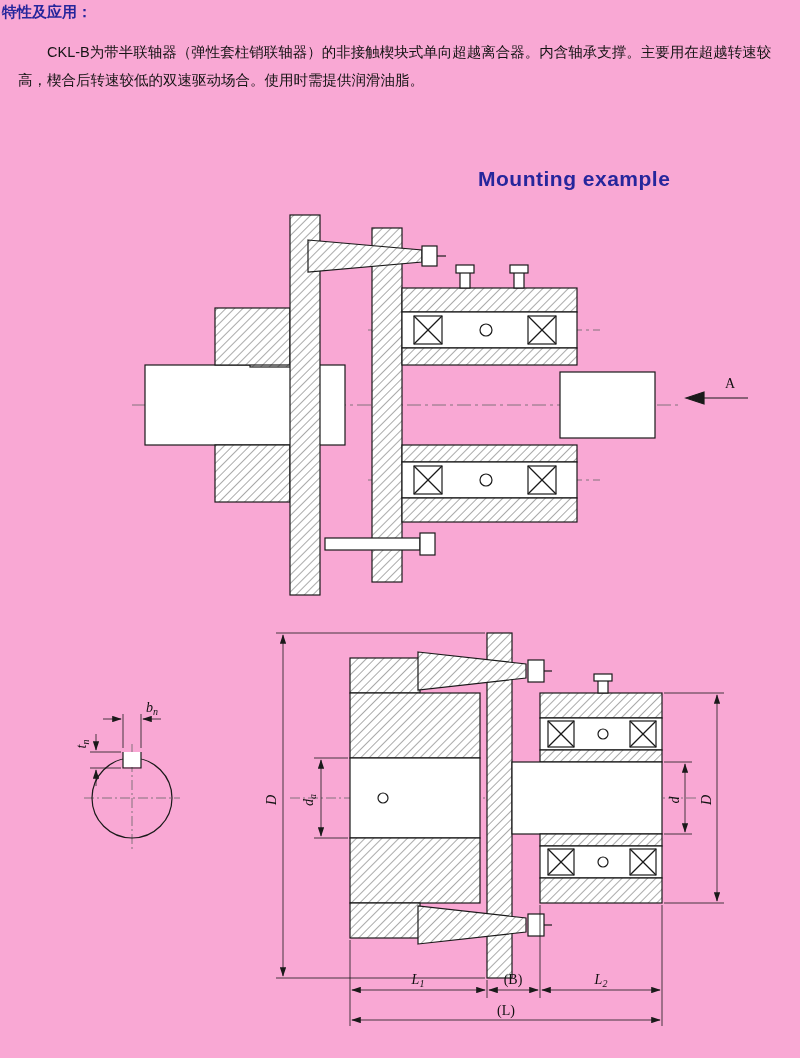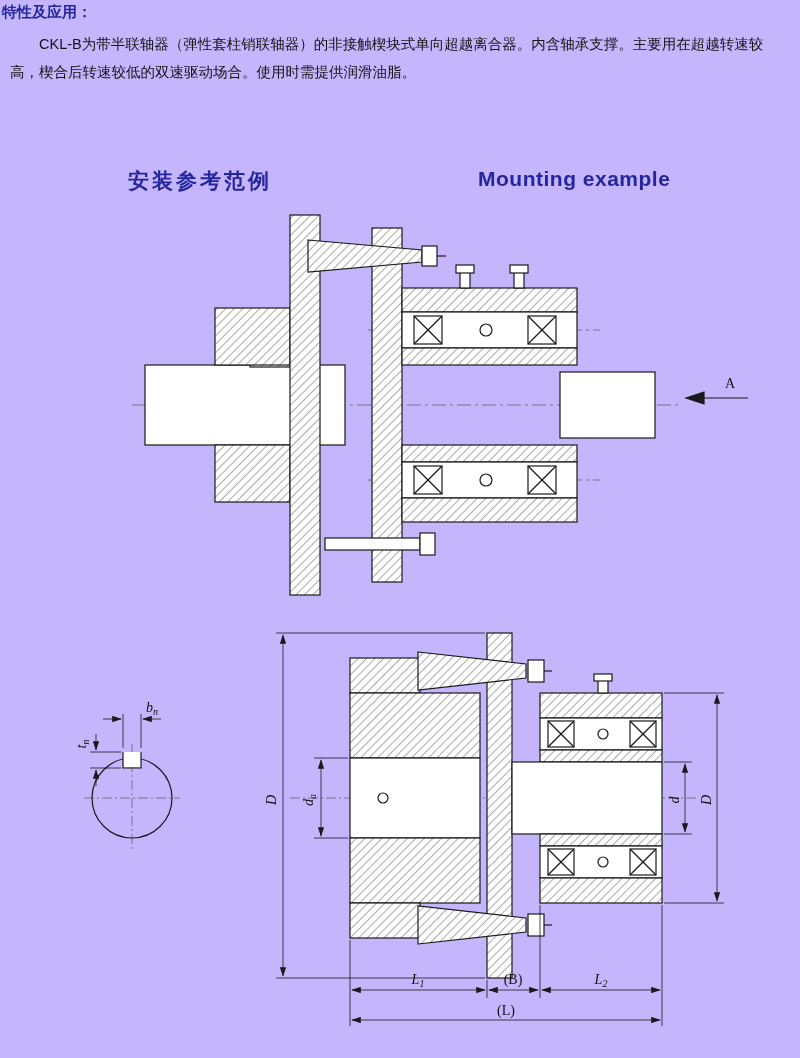--- a/index.html
+++ b/index.html
@@ -1,37 +1,36 @@
 <!DOCTYPE html>
 <html><head>
 <meta charset="utf-8">
 <style>
   html,body{margin:0;padding:0;background:#fff;}
-  .page{position:relative;width:800px;height:1058px;background:#c4b5fd;
+  .page{position:relative;width:800px;height:1058px;background:#f9a8d4;
         font-family:"Liberation Sans",sans-serif;color:#111;overflow:hidden;}
   .intro{position:absolute;top:3px;left:2px;right:4px;}
   .intro h1{font-size:15px;color:#26269c;margin:0 0 3px 0;font-weight:bold;}
-  .intro p{margin:8px;font-size:14.5px;line-height:1.95;text-indent:2em;color:#141414;}
+  .intro p{margin:16px;font-size:14.5px;line-height:1.95;text-indent:2em;color:#141414;}
   .sec-title{position:absolute;top:167px;font-size:21px;font-weight:bold;color:#26269c;}
   .sec-cn{left:128px;letter-spacing:3px;}
   .sec-en{left:478px;letter-spacing:0.5px;}
   .fig{position:absolute;}
   svg text{font-family:"Liberation Serif",serif;font-size:14px;fill:#111;}
 </style>
 </head>
 <body>
 
 <div class="page">
 
   <div class="intro">
     <h1>特性及应用：</h1>
     <p>CKL-B为带半联轴器（弹性套柱销联轴器）的非接触楔块式单向超越离合器。内含轴承支撑。主要用在超越转速较高，楔合后转速较低的双速驱动场合。使用时需提供润滑油脂。</p>
   </div>
 
-  <div class="sec-title sec-cn">安装参考范例</div>
   <div class="sec-title sec-en">Mounting example</div>
 
   <svg class="fig" style="left:130px;top:200px;" width="630" height="415" viewBox="0 0 630 415">
     <defs>
       <pattern id="h1" width="6" height="6" patternTransform="rotate(45)" patternUnits="userSpaceOnUse">
         <rect width="6" height="6" fill="#fff"></rect>
         <line x1="0" y1="0" x2="0" y2="6" stroke="#555" stroke-width="1"></line>
       </pattern>
       <marker id="m1" markerWidth="12" markerHeight="8" refX="11" refY="4" orient="auto-start-reverse">
         <path d="M0,0 L12,4 L0,8 Z" fill="#1a1a1a"></path>

